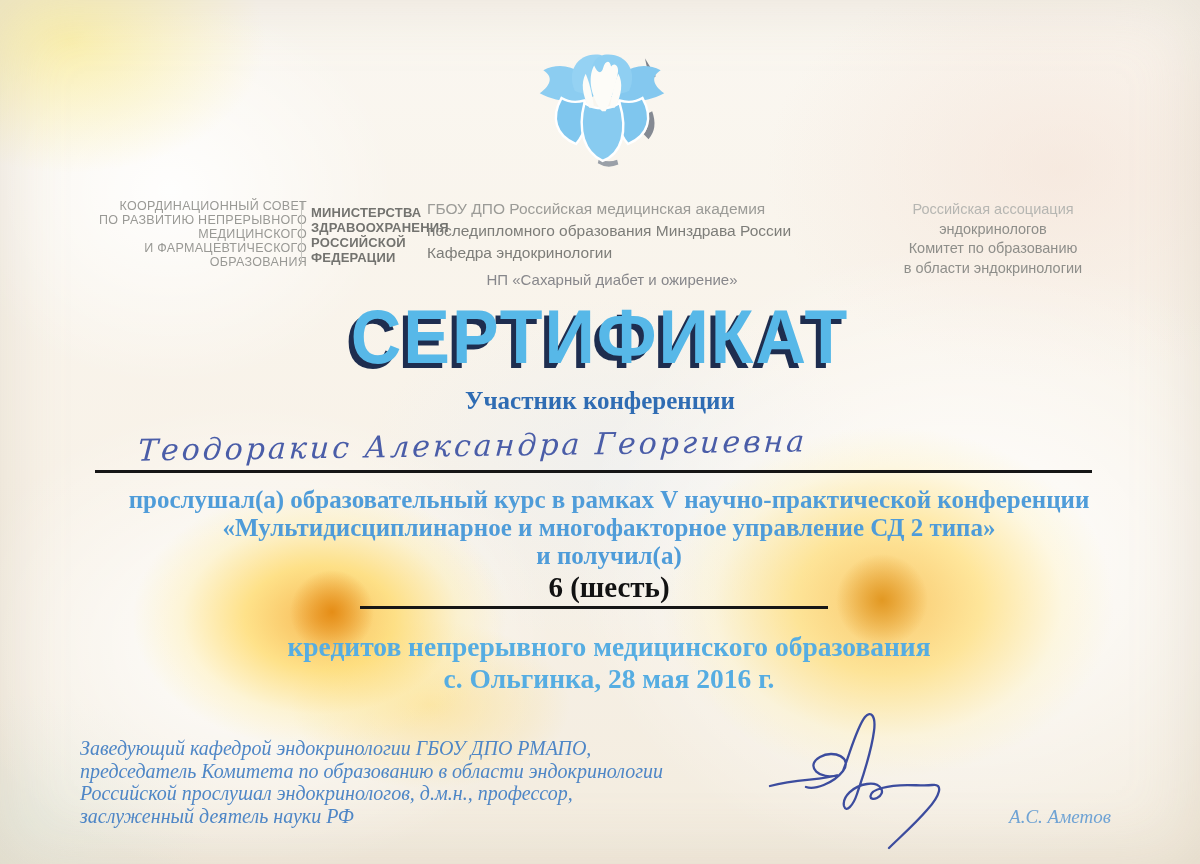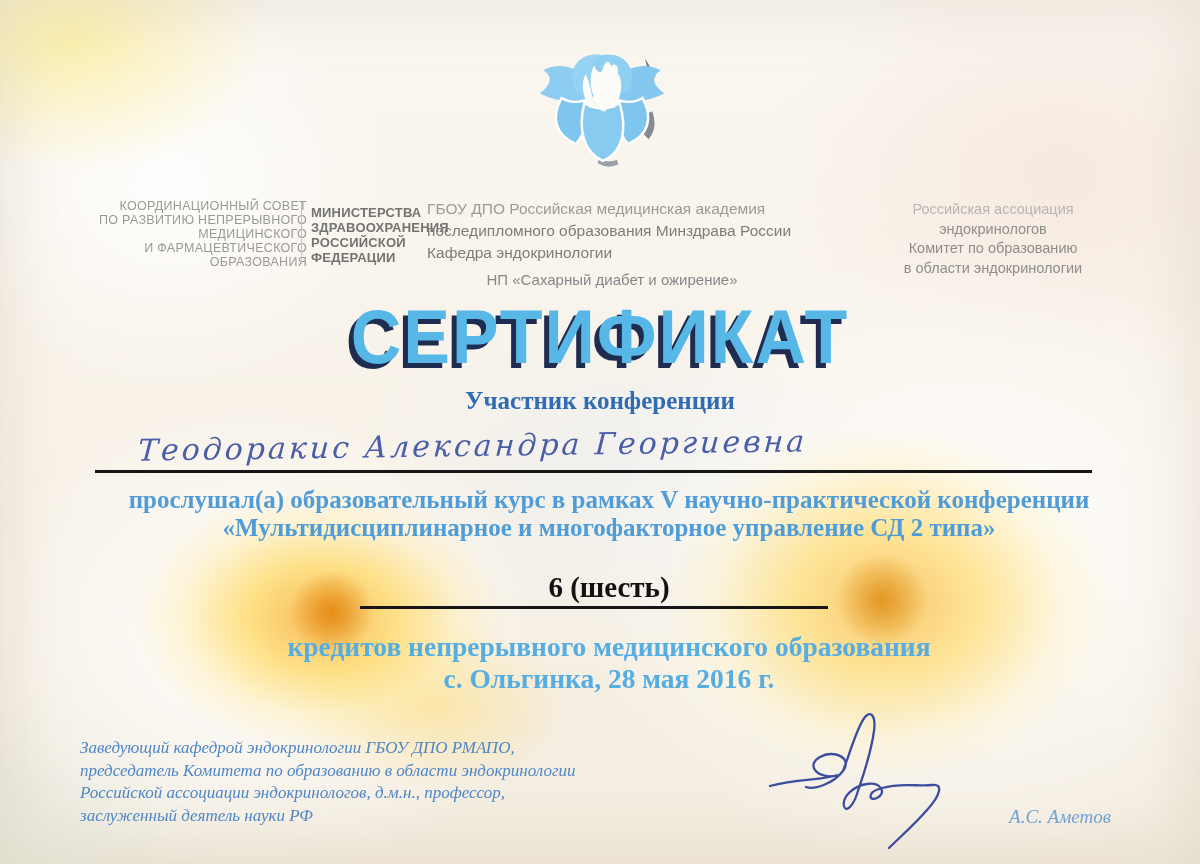--- a/index.html
+++ b/index.html
@@ -57,21 +57,21 @@
               font-family:"Liberation Serif", serif; font-weight:bold;padding-left:18px; }
   .body1{ top:486px; font-size:25px; color:#4f9cd9; }
   .body2{ top:514px; font-size:25px; color:#4f9cd9; }
   .body3{ top:542px; font-size:25px; color:#4f9cd9; }
   .credits-value{ top:571px; font-size:29px; color:#121212; }
   .credits-line{ left:360px; top:606px; width:468px; height:3px; background:#161616; }
   .credits-caption{ top:631px; font-size:27.5px; color:#56ade2; }
   .place-date{ top:663px; font-size:27.5px; color:#56ade2; }
   
   .signer{ left:80px; top:737px; width:640px; font-family:"Liberation Serif", serif;
-           font-style:italic; font-size:17px; line-height:22.5px; color:#4e86c6; }
+           font-style:italic; font-size:20px; line-height:22.5px; color:#4e86c6; }
   .signer-name{ left:995px; top:806px; width:130px; text-align:center;
                 font-family:"Liberation Serif", serif; font-style:italic;
                 font-size:19px; color:#6fa3d4; }
   .sig-svg{ left:768px; top:700px; width:300px; height:155px; }
   .emblem{ left:526px; top:40px; width:152px; height:130px; }
 </style>
 </head>
 <body>
 
 <div class="stage">
@@ -129,30 +129,31 @@
   </div>
 
   <div class="abs title">СЕРТИФИКАТ</div>
   <div class="abs subtitle">Участник конференции</div>
 
   <div class="abs hand">Теодоракис Александра Георгиевна</div>
   <div class="abs name-line"></div>
 
   <div class="abs serifline body1">прослушал(а) образовательный курс в рамках V научно-практической конференции</div>
   <div class="abs serifline body2">«Мультидисциплинарное и многофакторное управление СД 2 типа»</div>
+  <div class="abs serifline body3">и получил(а)</div>
 
   <div class="abs serifline credits-value">6 (шесть)</div>
   <div class="abs credits-line"></div>
   <div class="abs serifline credits-caption">кредитов непрерывного медицинского образования</div>
   <div class="abs serifline place-date">с. Ольгинка, 28 мая 2016 г.</div>
 
   <div class="abs signer">
     <div>Заведующий кафедрой эндокринологии ГБОУ ДПО РМАПО,</div>
     <div>председатель Комитета по образованию в области эндокринологии</div>
-    <div>Российской ассоциации эндокринологов, д.м.н., профессор,</div>
+    <div>Российской прослушал эндокринологов, д.м.н., профессор,</div>
     <div>заслуженный деятель науки РФ</div>
   </div>
 
   <svg class="abs sig-svg" viewBox="0 0 300 155" aria-hidden="true">
     <path d="M2,86 C30,78 52,81 70,75 C52,81 36,66 52,57 C66,49 85,58 75,71 C65,84 46,90 38,87
              M75,71 C83,50 89,27 97,17 C103,10 108,16 106,31 C103,54 95,76 89,94
              C85,106 78,113 76,106 C74,97 85,86 99,84 C113,82 119,93 109,98 C101,102 98,92 114,88
              C134,82 152,87 164,85 C176,83 172,96 159,110 C147,124 131,138 121,148" stroke="#3c4c9e" stroke-width="2.3" fill="none" stroke-linecap="round"></path>
   </svg>
   <div class="abs signer-name">А.С. Аметов</div>

